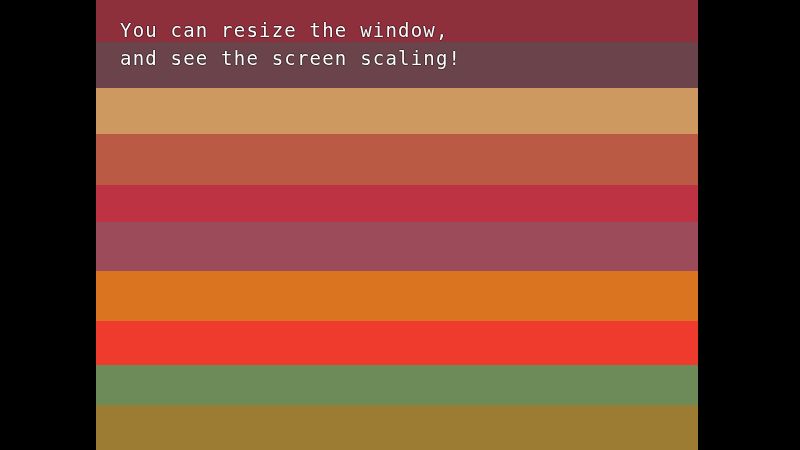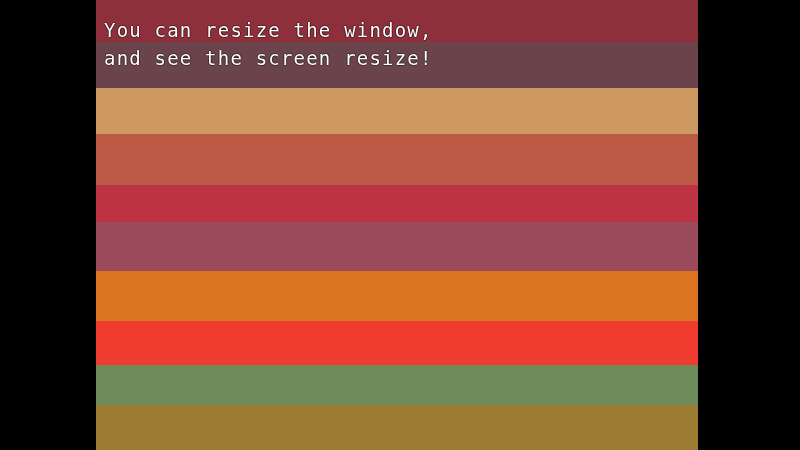--- a/index.html
+++ b/index.html
@@ -93,18 +93,18 @@
         <div class="band" style="top: 271px; height: 50px; background: rgb(219, 116, 32); width: 602px;"></div>
         <div class="band" style="top: 321px; height: 44px; background: rgb(238, 59, 46); width: 602px;"></div>
         <div class="band" style="top: 365px; height: 40px; background: rgb(108, 139, 88); width: 602px;"></div>
         <div class="band" style="top: 405px; height: 45px; background: rgb(156, 123, 51); width: 602px;"></div>
       </div>
   </div>
 
   <div class="pillar left" style="width: 96px; background: rgb(0, 0, 0);"></div>
   <div class="pillar right" style="left: 698px; width: 102px; background: rgb(0, 0, 0);"></div>
 
-  <div id="overlay-text" style="left: 96px; width: 602px;">
+  <div id="overlay-text" style="left: 112px; width: 602px;">
     <span class="text-line" style="color: rgb(255, 255, 255);">You can resize the window,</span>
-    <span class="text-line" style="color: rgb(255, 255, 255);">and see the screen resize!</span>
+    <span class="text-line" style="color: rgb(255, 255, 255);">and see the screen scaling!</span>
   </div>
 
 </div>
 
 </body></html>

